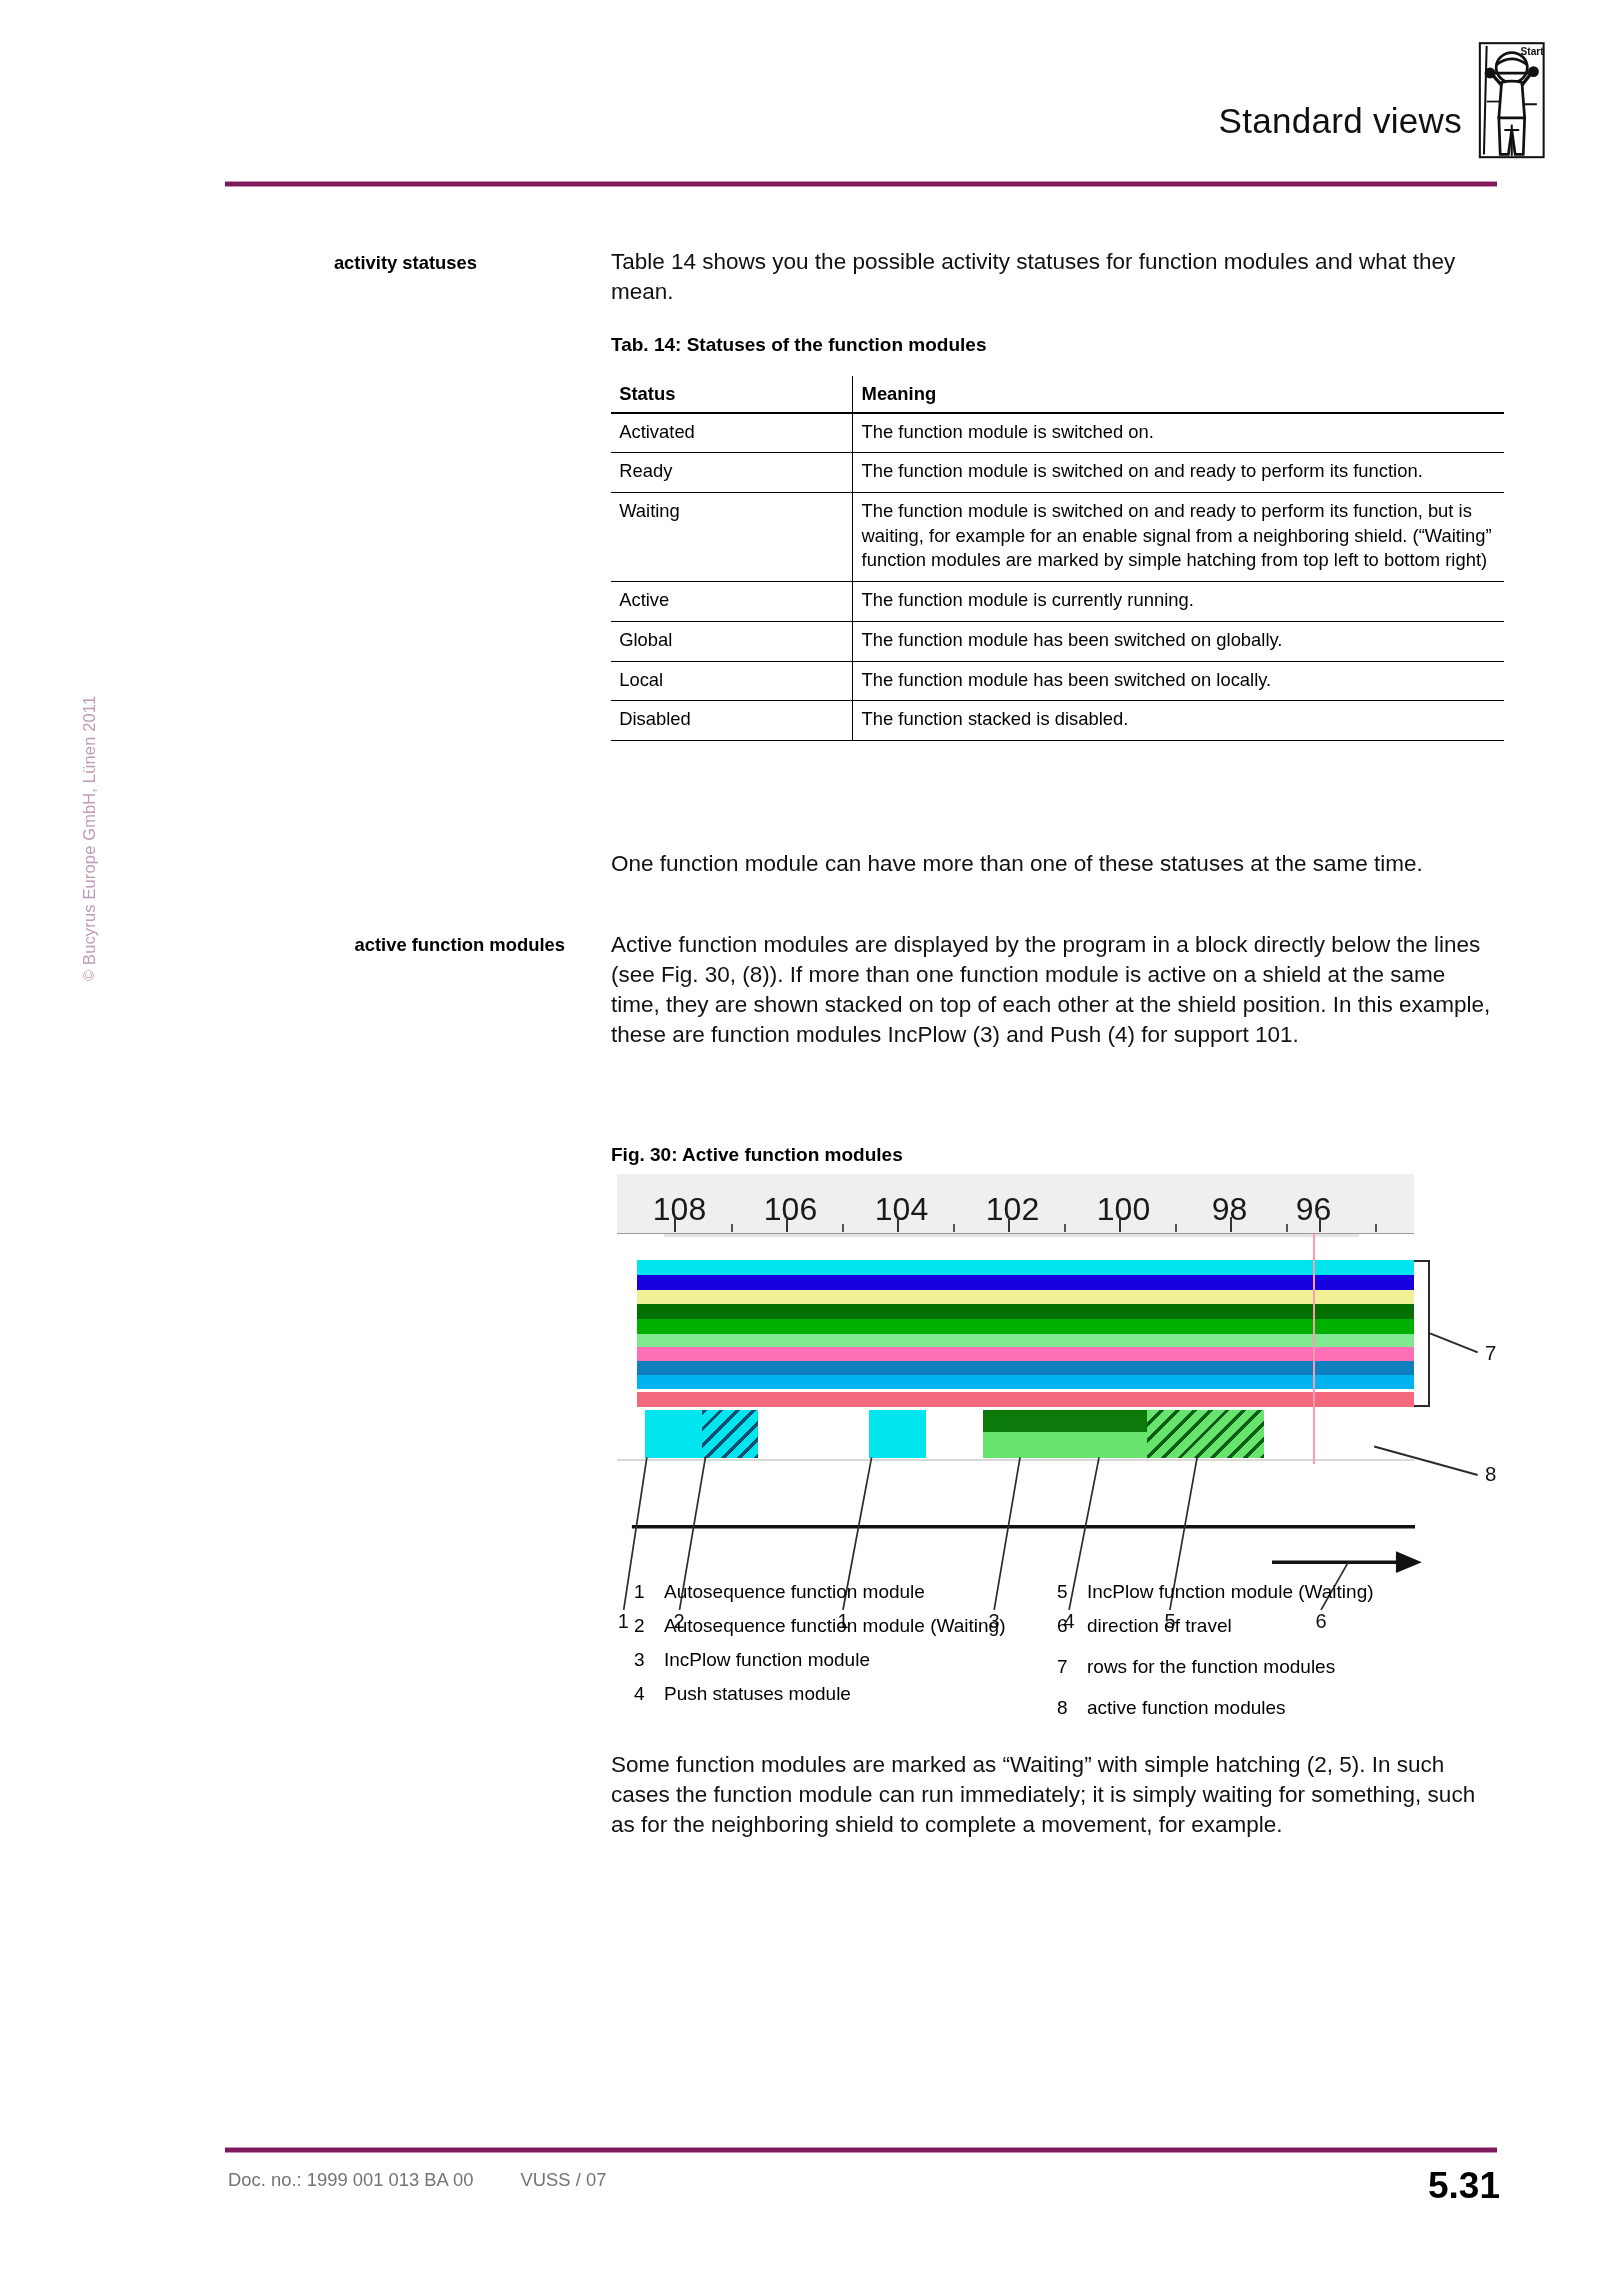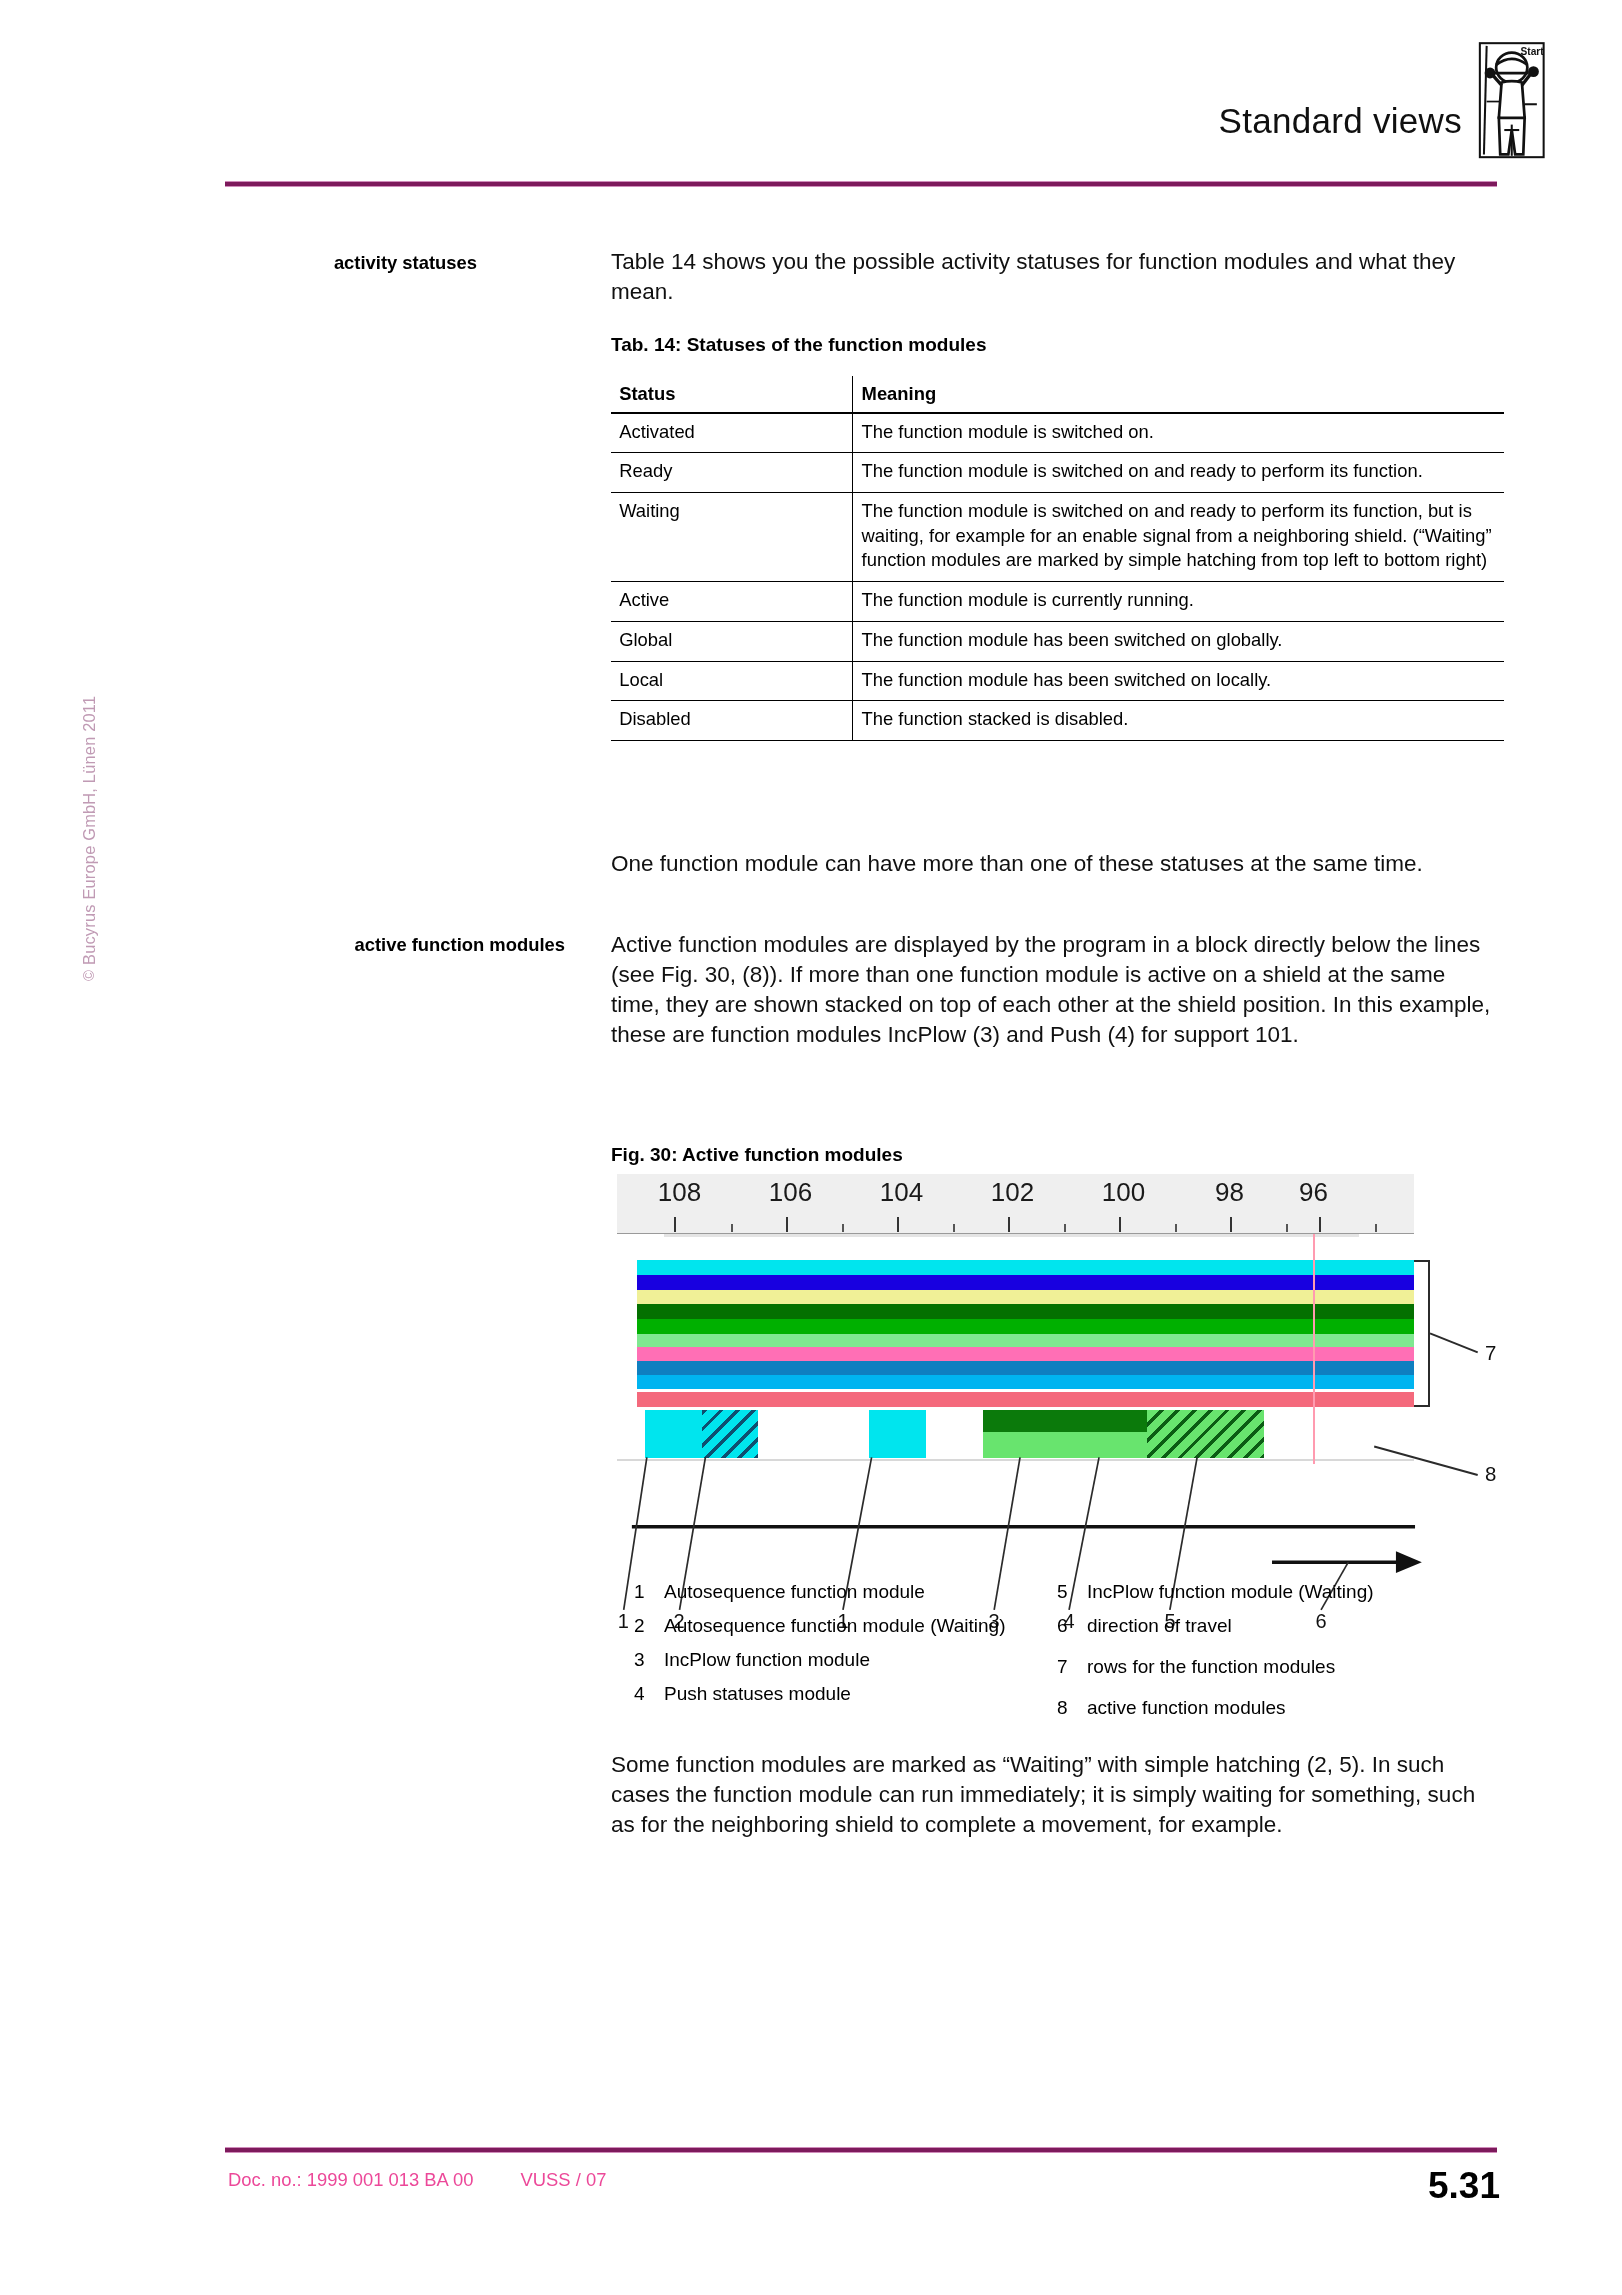--- a/index.html
+++ b/index.html
@@ -148,22 +148,22 @@
   #ruler {
     position: absolute;
     left: 5.5px; top: 0;
     width: 797px; height: 60px;
     background: #efefef;
     border-bottom: 1.4px solid #9a9a9a;
     box-sizing: border-box;
   }
   .ruler-num {
     position: absolute;
-    top: 3px;
-    font-size: 26px;
+    top: 17px;
+    font-size: 32px;
     color: #1a1a1a;
     transform: translateX(-50%);
     white-space: nowrap;
   }
   .tick-major {
     position: absolute;
     bottom: 1.4px;
     width: 2px; height: 15px;
     background: #333;
   }
@@ -315,21 +315,21 @@
     background: #7d1a5c;
     border-top: 1.4px solid #d08cbb;
     border-bottom: 1.4px solid #d08cbb;
     box-sizing: border-box;
   }
   #footer-doc {
     position: absolute;
     left: 228px;
     top: 2169px;
     font-size: 18.4px;
-    color: #ec4899;
+    color: #737373;
   }
   #footer-doc .vuss { margin-left: 42px; }
   #page-number {
     position: absolute;
     right: 123px;
     top: 2165px;
     font-size: 37px;
     font-weight: bold;
     color: #000;
   }

